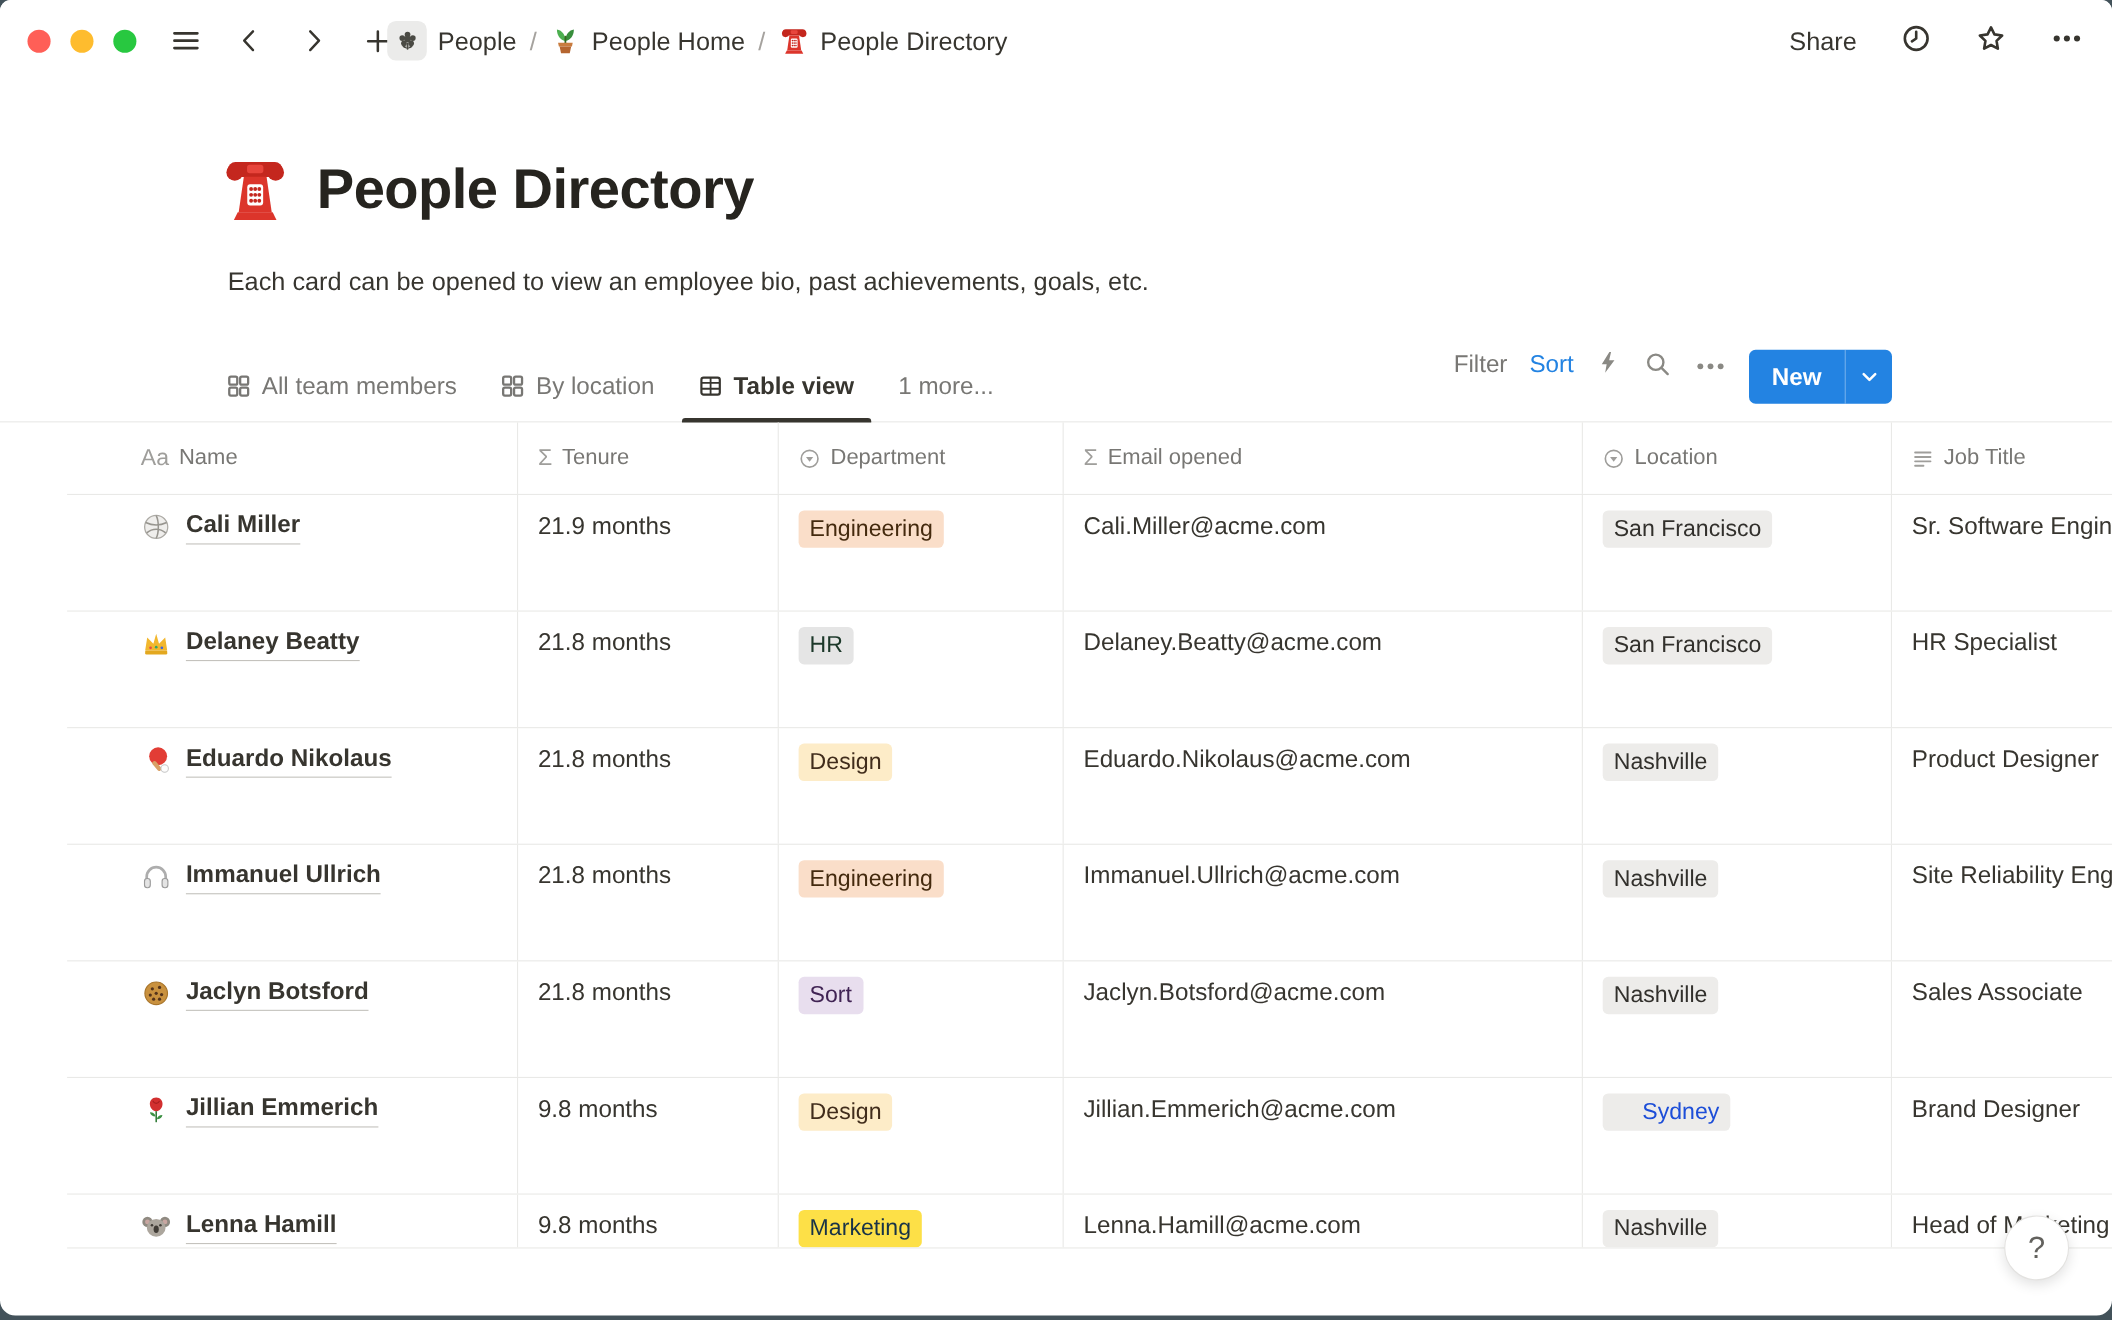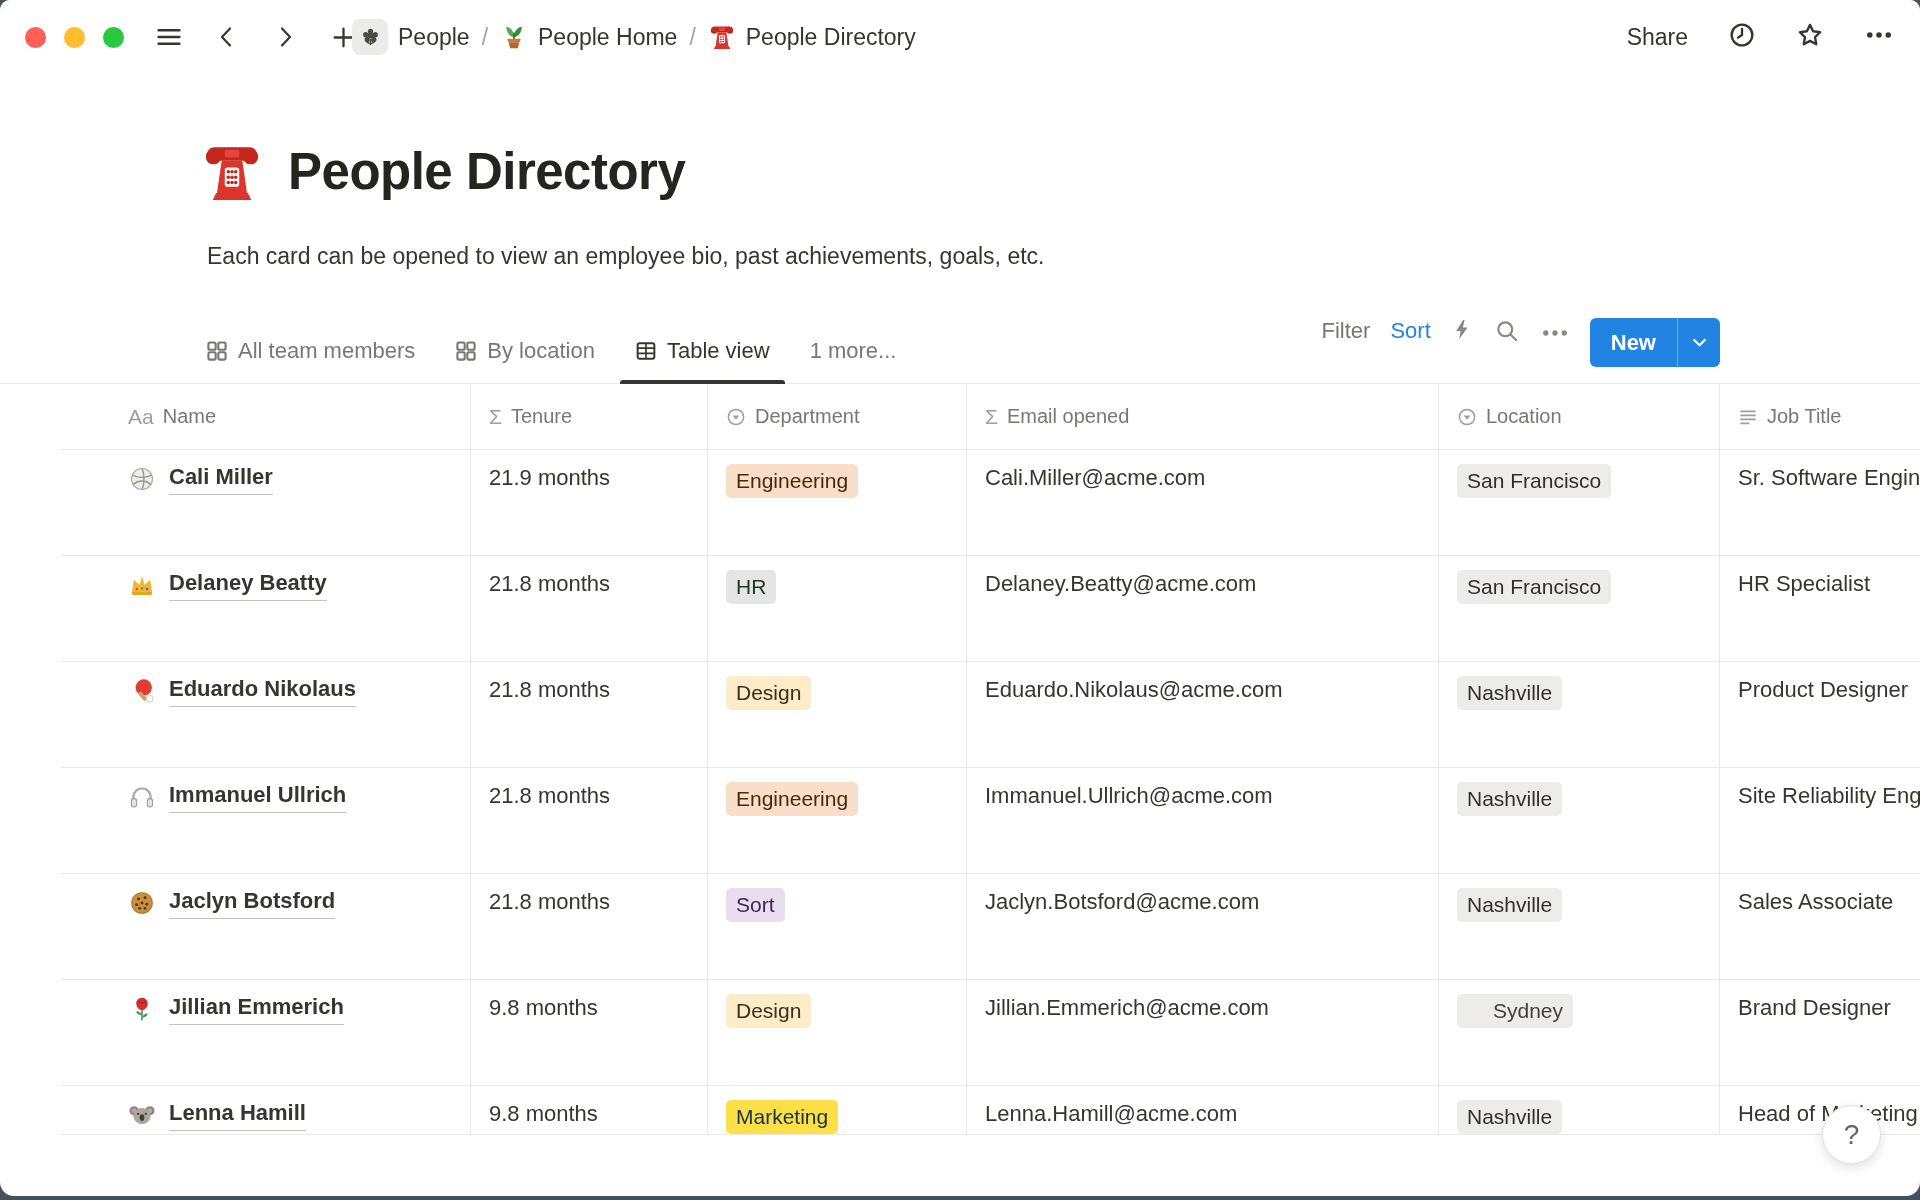--- a/index.html
+++ b/index.html
@@ -25,21 +25,21 @@
 
   
   .page-emoji { position:absolute; left:199px; top:139px; width:66px; height:66px; }
   .page-title { position:absolute; left:288px; top:142px; font-size:51px; font-weight:700; color:#26241F; letter-spacing:-0.5px; }
   .page-desc { position:absolute; left:207px; top:243px; font-size:23px; color:#37352F; }
 
   
   .views-row { position:absolute; left:0; top:318px; width:1920px; height:66px; border-bottom:1px solid #E9E9E7; }
   .tabs { position:absolute; left:206px; top:0; height:100%; display:flex; align-items:center; gap:40px; }
   .tab { position:relative; height:100%; display:flex; align-items:center; gap:10px; font-size:22px; color:#787774; cursor:default; }
-  .tab.active { color:#37352F; font-weight:400; }
+  .tab.active { color:#37352F; font-weight:700; }
   .tab.active::after { content:""; position:absolute; left:-15px; right:-15px; bottom:-1px; height:4px; background:#37352F; border-radius:3px 3px 0 0; }
   .view-toolbar { position:absolute; right:200px; top:0; height:100%; display:flex; align-items:flex-start; gap:20px; }
   .tool-label { font-size:22px; color:#787774; }
   .tool-label.sort { color:#2383E2; }
   .new-btn { display:flex; align-items:center; height:49px; border-radius:6px; overflow:hidden; background:#2383E2; color:#fff; }
   .new-label { padding:0 21px; font-size:22px; font-weight:700; }
   .new-divider { width:1px; height:49px; background:rgba(255,255,255,0.35); }
   .new-caret { width:42px; display:flex; align-items:center; justify-content:center; }
 
   
@@ -417,21 +417,21 @@
   <div class="t-row">
     <div class="cell c-name">
       <span><svg class="em">
                 <use href="#em-rose"></use>
               </svg></span>
       <span class="row-name">Jillian Emmerich</span>
     </div>
     <div class="cell">9.8 months</div>
     <div class="cell"><span class="tag" style="background: rgb(253, 236, 200); color: rgb(64, 44, 27);">Design</span></div>
     <div class="cell">Jillian.Emmerich@acme.com</div>
-    <div class="cell"><span class="tag tag-gray" style="background: rgb(237, 236, 234); color: #404040; padding-left: 36px;">Sydney</span></div>
+    <div class="cell"><span class="tag tag-gray" style="background: rgb(237, 236, 234); color: #1d4ed8; padding-left: 36px;">Sydney</span></div>
     <div class="cell c-job">Brand Designer</div>
   </div>
 
   <div class="t-row">
     <div class="cell c-name">
       <span><svg class="em">
                 <use href="#em-koala"></use>
               </svg></span>
       <span class="row-name">Lenna Hamill</span>
     </div>

